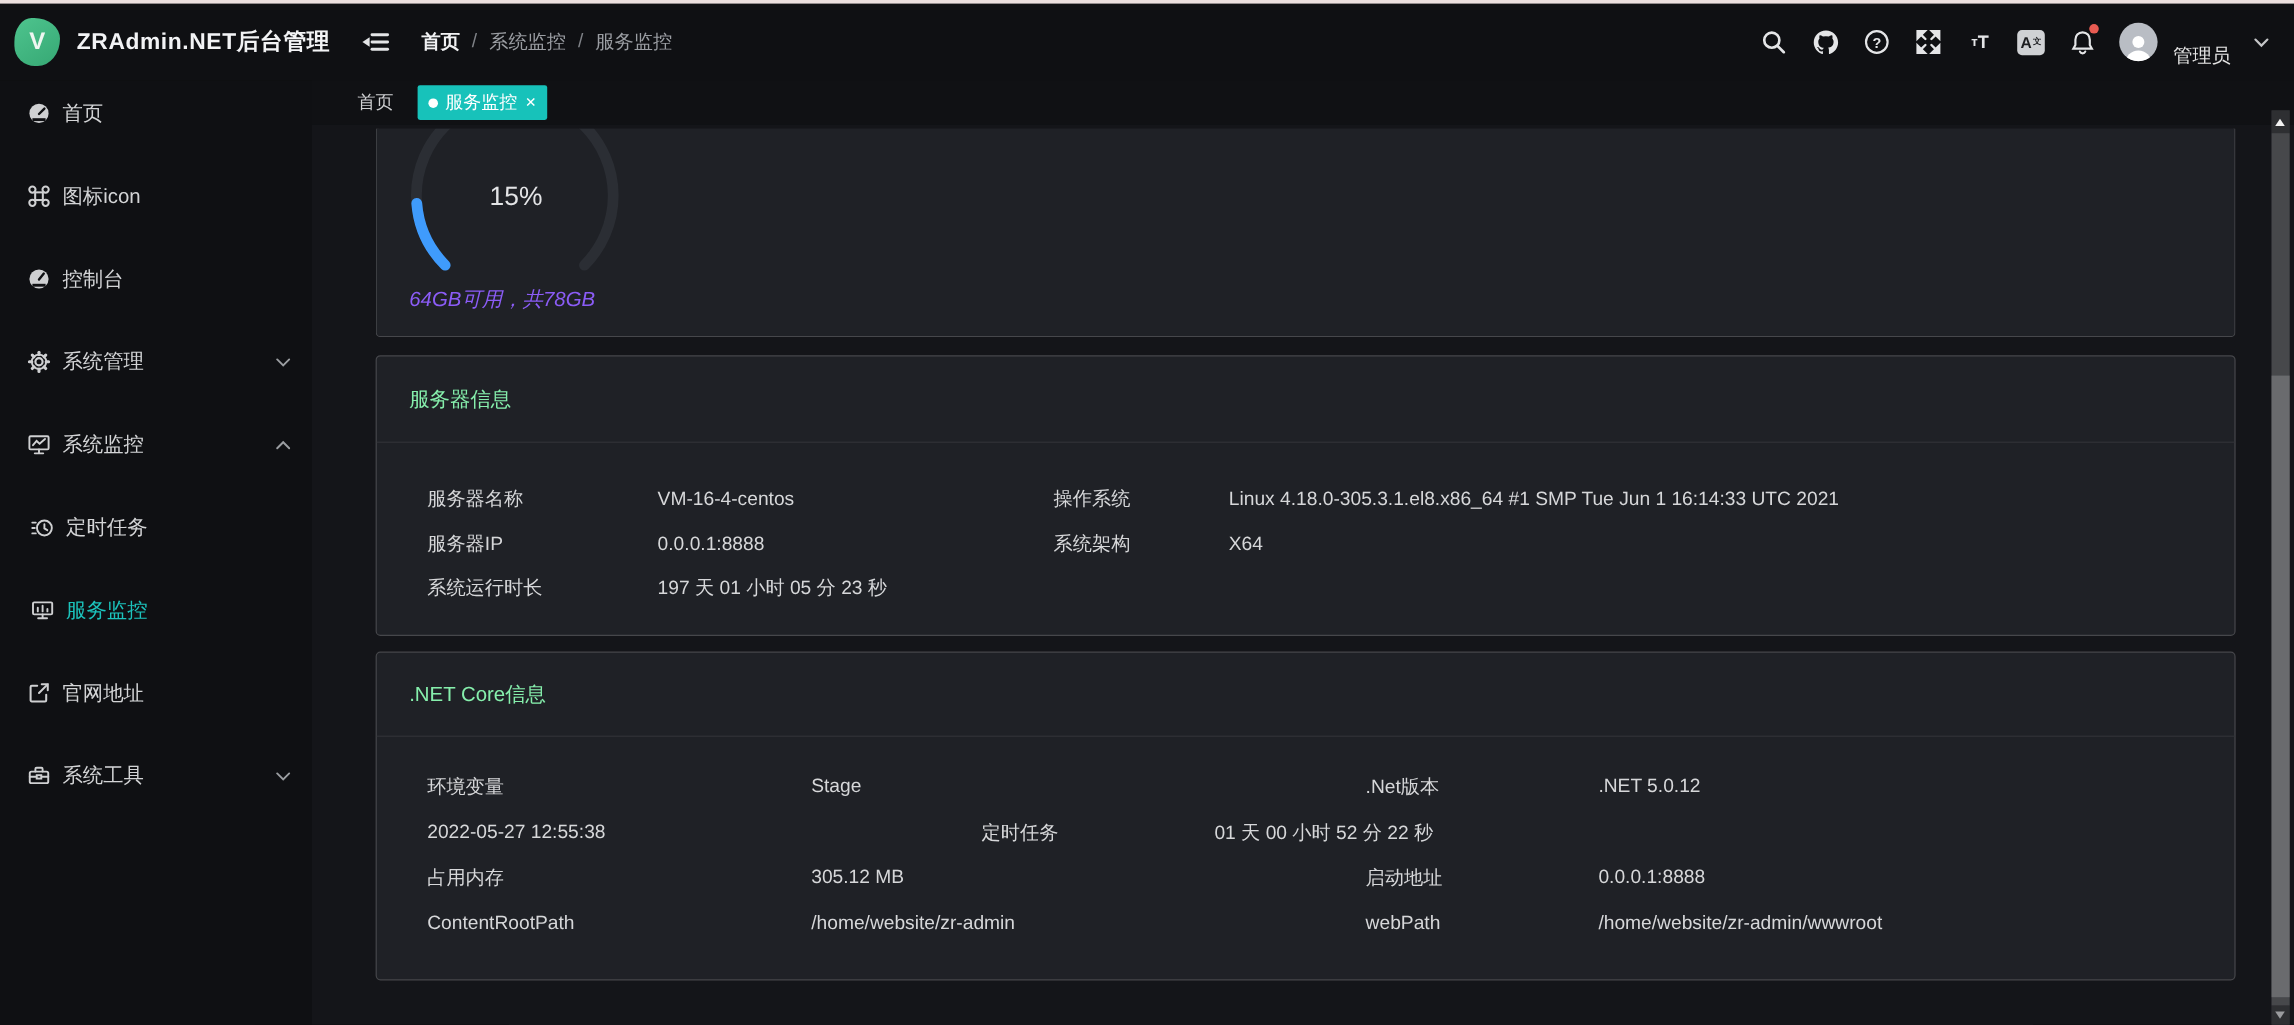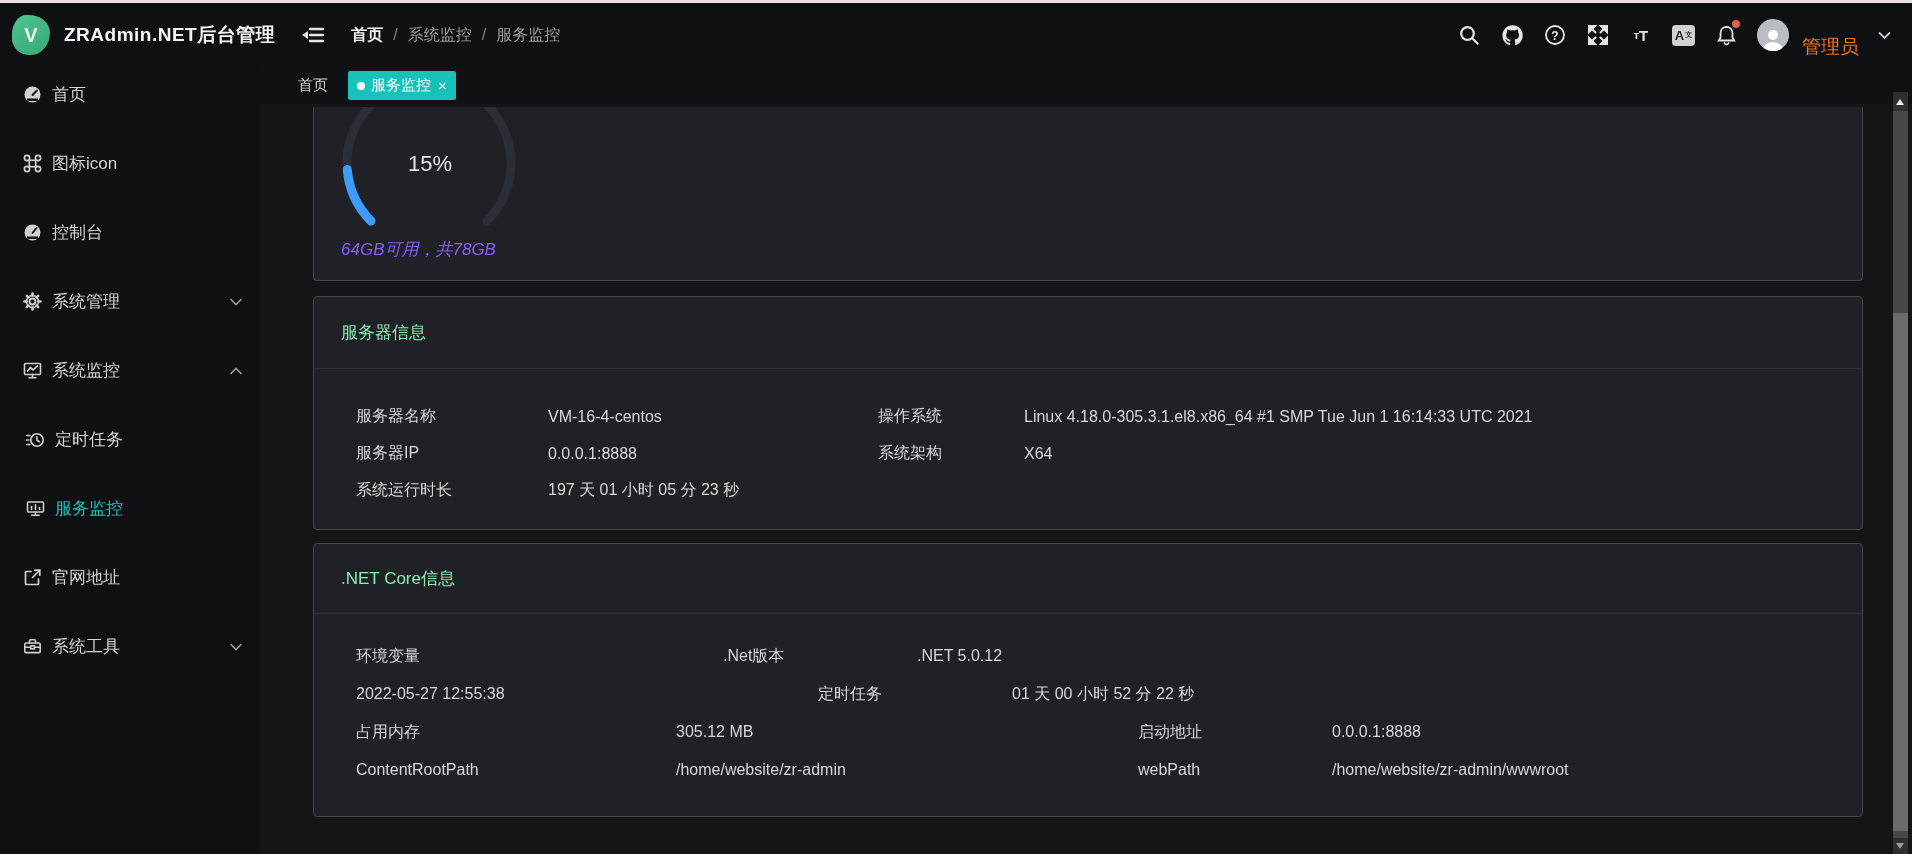--- a/index.html
+++ b/index.html
@@ -28,21 +28,21 @@
   .fontsize-ic { color:#e4e5e7; font-size:15px; font-weight:bold; line-height:1; }
   .fontsize-ic .small-t { font-size:11px; }
   .lang-ic { background:#cfd1d4; color:#1c1d20; border-radius:4px; width:23px; height:21px;
     font-size:13px; font-weight:bold; display:flex; align-items:center; justify-content:center; }
   .lang-ic sup { font-size:7px; margin-left:1px; }
   .bell-wrap { position:relative; }
   .bell-dot { position:absolute; top:-3px; right:-2px; width:8px; height:8px; border-radius:50%;
     background:#e85b52; }
   .avatar { width:32px; height:32px; border-radius:50%; background:#b9bdc4; overflow:hidden;
     display:flex; align-items:flex-end; justify-content:center; cursor:pointer; }
-  .user-name { color:#f97316; font-size:19px; margin-left:-6px;margin-top:24px; }
+  .user-name { color:#e5e5e5; font-size:16px; margin-left:-6px;margin-top:24px; }
   .user-caret { margin-left:-6px; }
 
   
   .sidebar { position:absolute; top:67px; left:0; bottom:0; width:260px; background:#0f1013; z-index:10; }
   .menu { margin-top:-7px; }
   .menu-item { height:69px; display:flex; align-items:center; padding-left:21px; cursor:pointer;
     color:#d3d4d6; font-size:17px; position:relative; }
   .menu-item .mi-label { margin-left:9px; }
   .menu-item .mi-caret { position:absolute; right:18px; top:50%; margin-top:-4px; }
   .menu-item.sub { padding-left:24px; }
@@ -363,20 +363,21 @@
           <span class="c-v2"></span>
         </div>
       </div>
     </div>
 
     <div class="card card-info card-dotnet">
       <div class="card-title">.NET Core信息</div>
       <div class="card-body">
         <div class="srow">
           <span class="c-l1">环境变量</span>
+          <span class="c-v1">Stage</span>
           <span class="c-l2">.Net版本</span>
           <span class="c-v2">.NET 5.0.12</span>
         </div>
         <div class="srow">
           <span class="c-v1">2022-05-27 12:55:38</span>
           <span class="c-l2">定时任务</span>
           <span class="c-v2">01 天 00 小时 52 分 22 秒</span>
         </div>
         <div class="srow">
           <span class="c-l1">占用内存</span>

